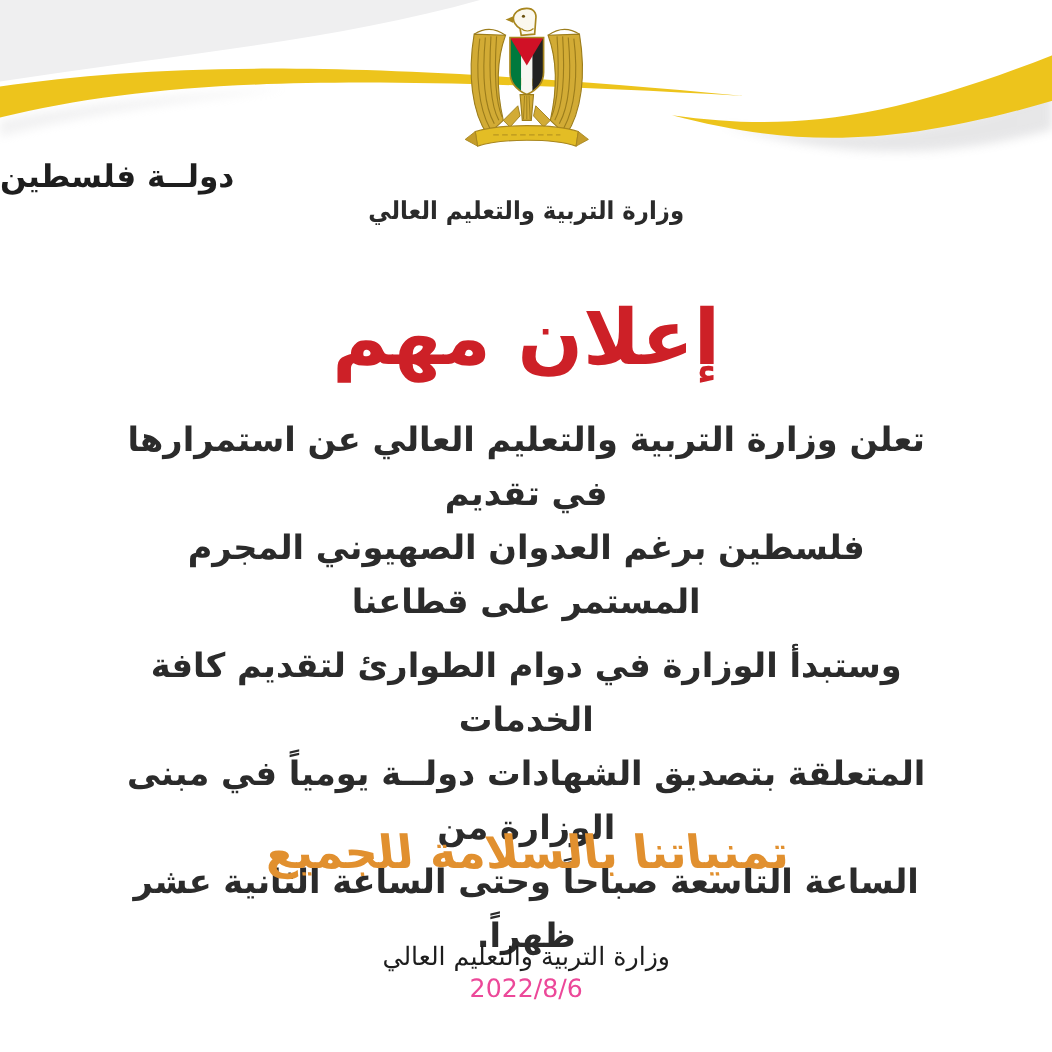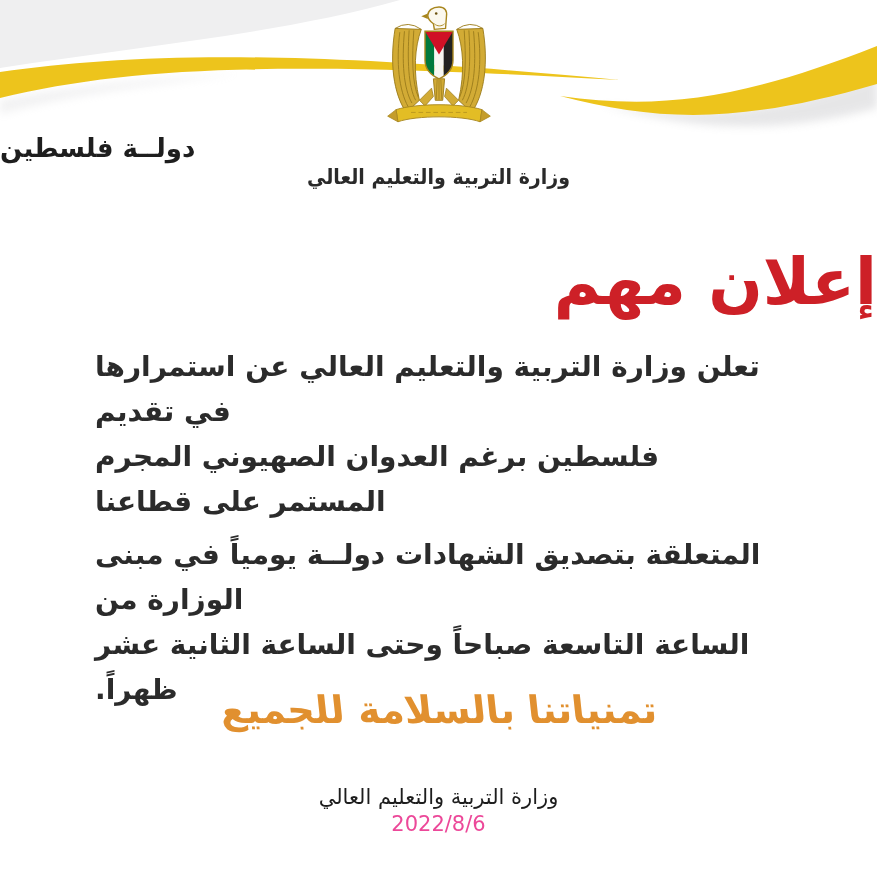--- a/index.html
+++ b/index.html
@@ -18,26 +18,26 @@
     top:133px;left:0;width:100%;text-align:left;z-index:3;
     font-size:26px;font-weight:bold;color:#1e1e1e;direction:rtl;
   }
   
   .ministry-logo{
     top:165px;left:0;width:100%;text-align:center;z-index:3;
     font-size:19px;font-weight:bold;color:#2a2a2a;direction:rtl;
     letter-spacing:-0.5px;transform:scaleY(1.08);
   }
   .title{
-    top:232px;left:0;width:100%;
+    top:232px;left:0;width:100%;text-align:center;
     font-size:64px;font-weight:bold;color:#cd2027;direction:rtl;
     line-height:100px;
   }
   .body-text{
-    top:344px;left:95px;width:687px;text-align:left;direction:rtl;
+    top:344px;left:95px;width:687px;text-align:center;direction:rtl;
     color:#2b2b2b;font-size:28px;font-weight:bold;
   }
   .body-text .line{line-height:45px;}
   .para2{margin-top:8px;}
   .closing{
     top:688px;left:0;width:100%;text-align:center;direction:rtl;
     font-size:38px;font-weight:bold;color:#e1902f;
     transform:skewX(6deg);
   }
   .footer-ministry{
@@ -112,20 +112,21 @@
 <div class="layer ministry-logo">وزارة التربية والتعليم العالي</div>
 
 <div class="layer title">إعلان مهم</div>
 
 <div class="layer body-text">
   <div class="para1">
     <div class="line">تعلن وزارة التربية والتعليم العالي عن استمرارها في تقديم</div>
     <div class="line">فلسطين برغم العدوان الصهيوني المجرم المستمر على قطاعنا</div>
   </div>
   <div class="para2">
+    <div class="line">وستبدأ الوزارة في دوام الطوارئ لتقديم كافة الخدمات</div>
     <div class="line">المتعلقة بتصديق الشهادات دولــة يومياً في مبنى الوزارة من</div>
     <div class="line">الساعة التاسعة صباحاً وحتى الساعة الثانية عشر ظهراً.</div>
   </div>
 </div>
 
 <div class="layer closing">تمنياتنا بالسلامة للجميع</div>
 
 <div class="layer footer-ministry">وزارة التربية والتعليم العالي</div>
 
 <div class="layer footer-date">2022/8/6</div>

